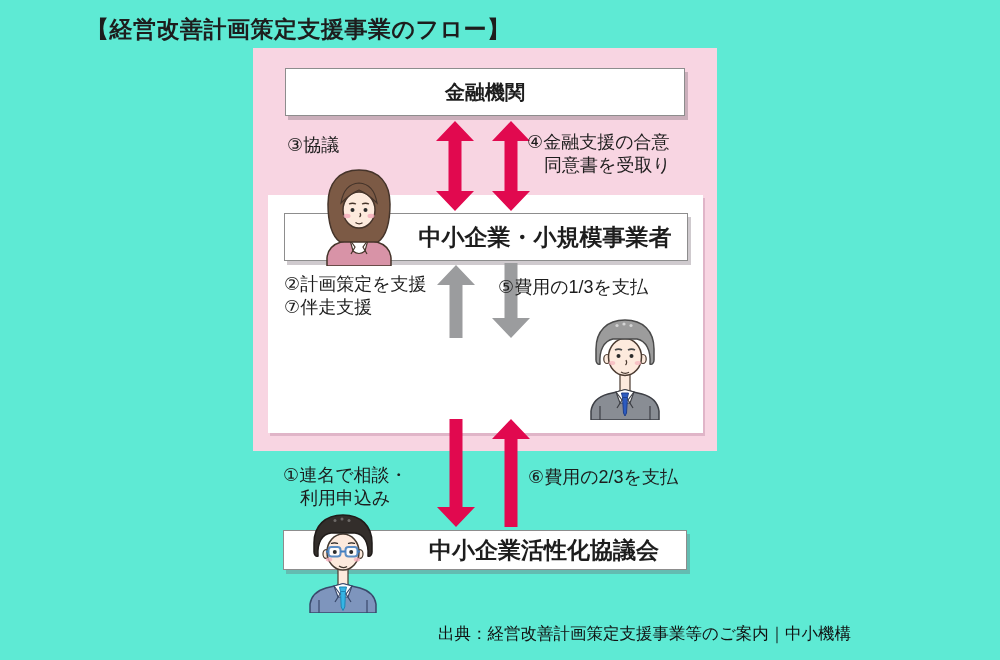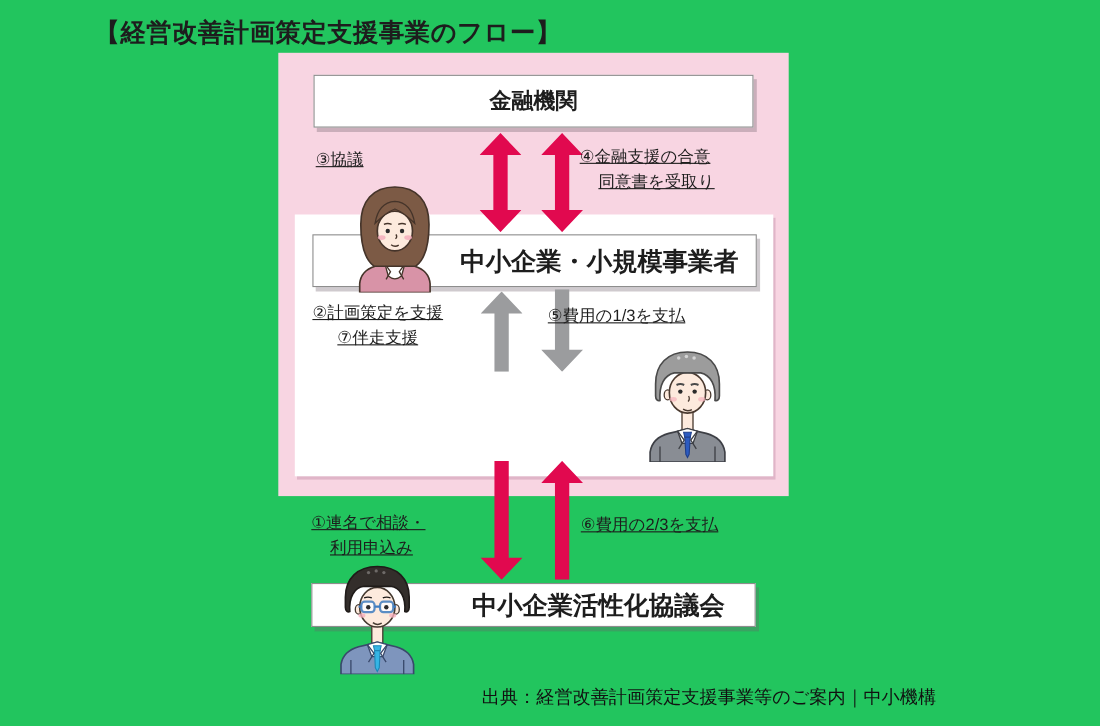--- a/index.html
+++ b/index.html
@@ -1,35 +1,35 @@
 <!DOCTYPE html>
 <html style="--pink-background: #f8d5e2; --arrow-red: #e1094f; --arrow-gray: #9b9c9e;"><head>
 <meta charset="utf-8">
 <style>
   html,body{margin:0;padding:0;background:#fff;}
   #stage{
-    position:relative;width:1000px;height:660px;background:#22c55e;overflow:hidden;
+    position:relative;width:1000px;height:660px;background:#5eead4;overflow:hidden;
     font-family:"Liberation Sans","DejaVu Sans",sans-serif;color:#1d1d1d;
   }
   .abs{position:absolute;}
   #diagram-title{left:86px;top:14px;font-size:23px;font-weight:700;letter-spacing:.5px;}
   #pink-panel{left:253px;top:48px;width:464px;height:403px;background:var(--pink-background);}
   #inner-panel{left:268px;top:195px;width:435px;height:238px;background:#ffffff;
     box-shadow:2px 3px 0 rgba(175,115,145,.32);}
   .node-box{
     background:#fff;border:1.5px solid #8d8d8d;box-sizing:border-box;
     display:flex;flex-direction:column;align-items:center;justify-content:center;
     box-shadow:3px 4px 0 rgba(110,95,105,.33);
     font-weight:700;line-height:1.25;white-space:nowrap;
   }
   #box-financial{left:285px;top:68px;width:400px;height:48px;font-size:20px;}
   #box-sme{left:284px;top:213px;width:404px;height:48px;font-size:23px;padding-left:118px;}
   #box-support{left:284px;top:340px;width:404px;height:78px;font-size:22px;padding-right:86px;}
   #box-council{left:283px;top:530px;width:404px;height:40px;font-size:23px;padding-left:118px;}
-  .flow-label{font-size:15px;line-height:23px;color:#1d1d1d;white-space:nowrap;text-decoration:underline;}
+  .flow-label{font-size:18px;line-height:23px;color:#1d1d1d;white-space:nowrap;}
   .indent{padding-left:17px;}
   .arrow{display:block;}
   .arrow-red{color:var(--arrow-red);}
   .arrow-gray{color:var(--arrow-gray);}
   #source-line{left:438px;top:623px;font-size:16.5px;color:#111;white-space:nowrap;}
   svg{display:block;}
 </style>
 </head>
 <body>
 
@@ -74,21 +74,21 @@
     <polygon fill="currentColor" points="19,0 38,20 25.5,20 25.5,108 12.5,108 12.5,20 0,20"></polygon>
   </svg>
 
   <div class="abs flow-label" style="left:287px;top:134px;">
     <div>③協議</div>
   </div>
   <div class="abs flow-label" style="left:527px;top:131px;">
     <div>④金融支援の合意</div>
     <div class="indent">同意書を受取り</div>
   </div>
-  <div class="abs flow-label" style="left:284px;top:273px;text-align:center;">
+  <div class="abs flow-label" style="left:284px;top:273px;">
     <div>②計画策定を支援</div>
     <div>⑦伴走支援</div>
   </div>
   <div class="abs flow-label" style="left:498px;top:276px;">
     <div>⑤費用の1/3を支払</div>
   </div>
   <div class="abs flow-label" style="left:283px;top:464px;">
     <div>①連名で相談・</div>
     <div class="indent">利用申込み</div>
   </div>

